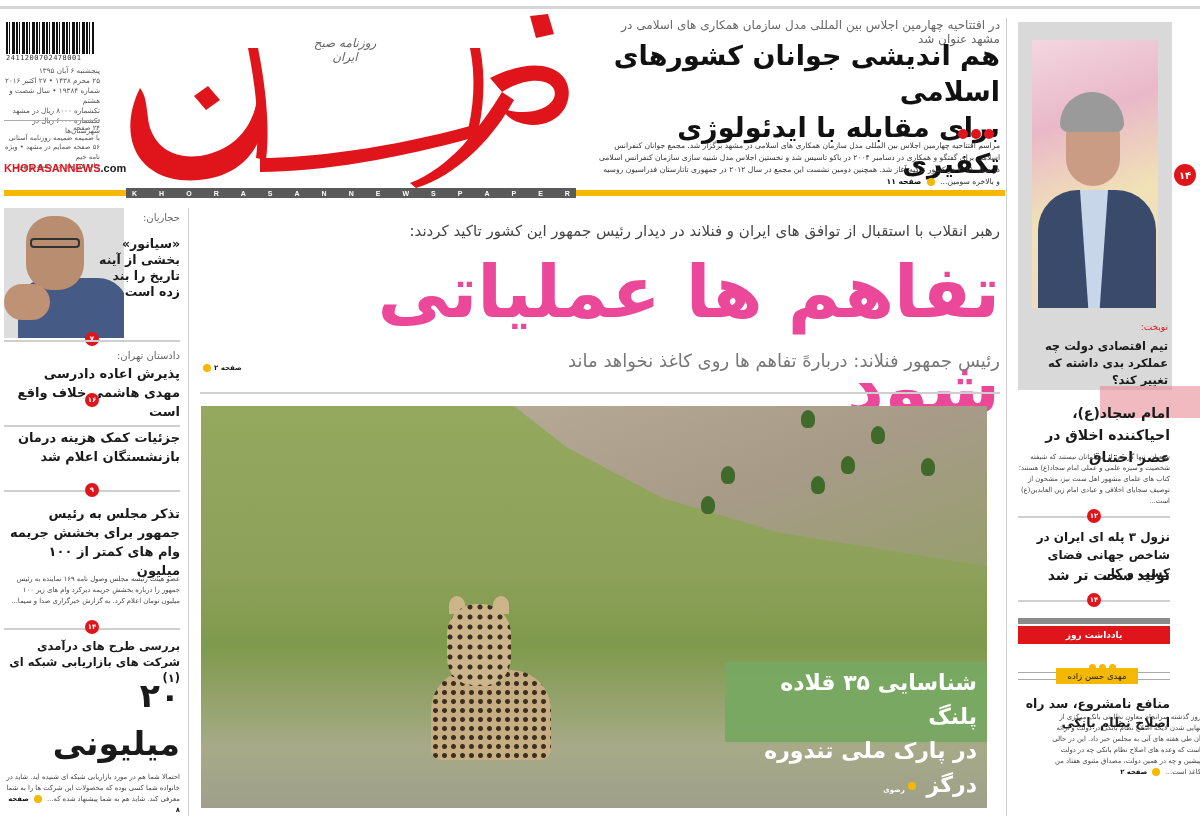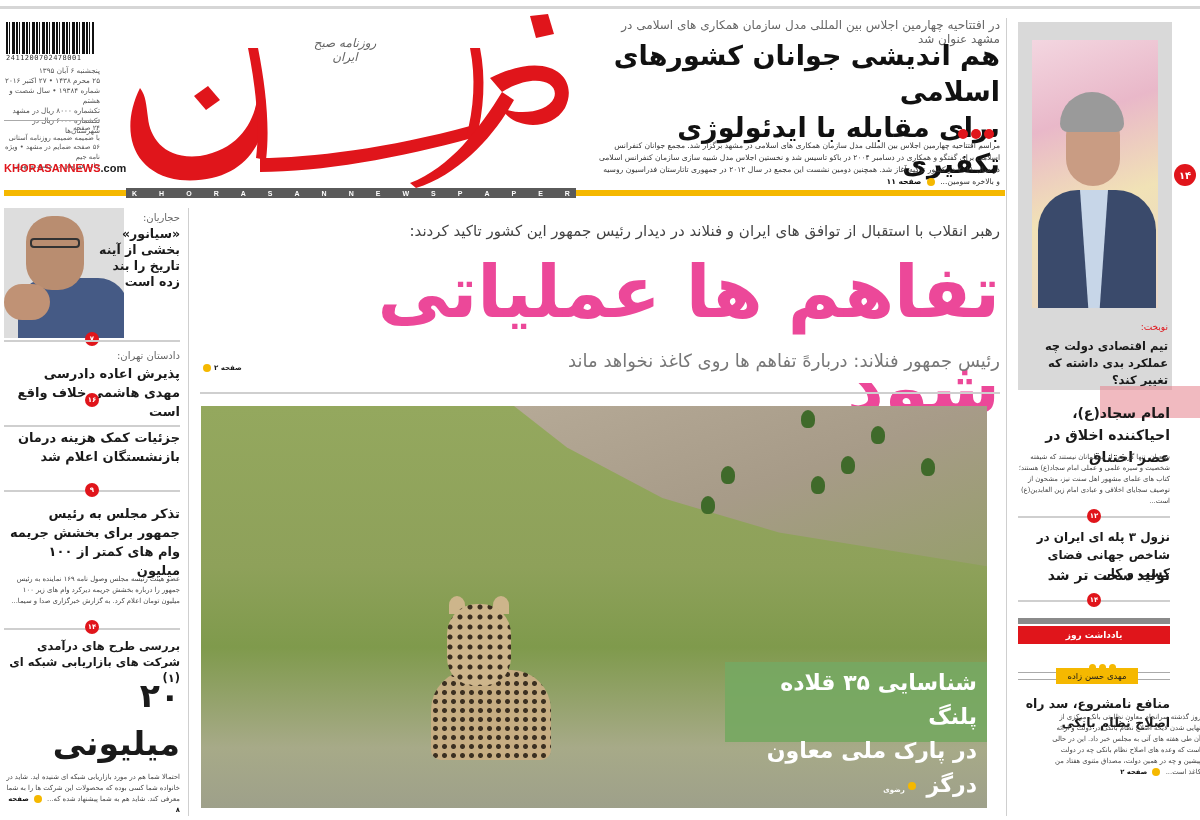--- a/index.html
+++ b/index.html
@@ -99,21 +99,21 @@
   .photo-caption .l2 { font-size: 22px; font-weight: bold; line-height: 34px; }
   .photo-caption .credit { font-size: 7px; color:#fff; }
 
   
   .lc-photo { left: 4px; top: 208px; width: 120px; height: 130px; overflow: hidden; background: #ddd; }
   .lc-photo .shirt { position:absolute; left: 14px; top: 70px; width: 110px; height: 70px; border-radius: 30px 30px 0 0; background:#455a85; }
   .lc-photo .face { position:absolute; left: 22px; top: 8px; width: 58px; height: 74px; border-radius: 26px; background:#b98d70; }
   .lc-photo .glasses { position:absolute; left: 26px; top: 30px; width: 50px; height: 10px; border: 2px solid #333; border-radius: 4px; }
   .lc-photo .hand { position:absolute; left: 0; top: 76px; width: 46px; height: 36px; border-radius: 20px; background:#c09275; }
   .lc-k1 { left: 4px; top: 212px; width: 176px; font-size: 10px; color:#666; }
-  .lc-h1 { left: 90px; top: 226px; width: 90px; font-size: 12.5px; line-height: 16px; font-weight: bold; }
+  .lc-h1 { left: 90px; top: 236px; width: 90px; font-size: 12.5px; line-height: 16px; font-weight: bold; }
   .lc-k2 { left: 4px; top: 350px; width: 176px; font-size: 10px; color:#666; }
   .lc-h2 { left: 4px; top: 364px; width: 176px; font-size: 13px; line-height: 19px; font-weight: bold; }
   .lc-h3 { left: 4px; top: 428px; width: 176px; font-size: 13px; line-height: 19px; font-weight: bold; }
   .lc-h4 { left: 4px; top: 504px; width: 176px; font-size: 13px; line-height: 19px; font-weight: bold; }
   .lc-b4 { left: 4px; top: 574px; width: 176px; font-size: 6.8px; line-height: 11px; color:#444; }
   .lc-h5 { left: 4px; top: 638px; width: 176px; font-size: 11.5px; line-height: 16px; font-weight: bold; }
   .lc-h5big { left: 4px; top: 672px; width: 176px; font-size: 33px; line-height: 48px; font-weight: bold; }
   .lc-b5 { left: 4px; top: 772px; width: 176px; font-size: 6.8px; line-height: 11px; color:#444; }
 
   .center-badge { display:flex; justify-content:center; align-items:center; }
@@ -212,21 +212,21 @@
   <div class="tree" style="left:720px; top:52px;"></div>
   <div class="tree" style="left:610px; top:70px;"></div>
   <div class="leopard">
     <div class="ear-l"></div>
       <div class="ear-r"></div>
     <div class="body"></div>
     <div class="head"></div>
   </div>
   <div class="photo-caption rtl">
     <div class="l1">شناسایی ۳۵ قلاده پلنگ</div>
-    <div class="l2"><span>در پارک ملی معاون درگز</span> <span class="moon"></span><span class="credit">رضوی</span></div>
+    <div class="l2"><span>در پارک ملی تندوره درگز</span> <span class="moon"></span><span class="credit">رضوی</span></div>
   </div>
 </div>
 
 <div class="abs lc-photo">
   <div class="shirt"></div>
     <div class="face"></div>
     <div class="glasses"></div>
     <div class="hand"></div>
 </div>
 <div class="abs lc-k1 rtl">حجاریان:</div>

